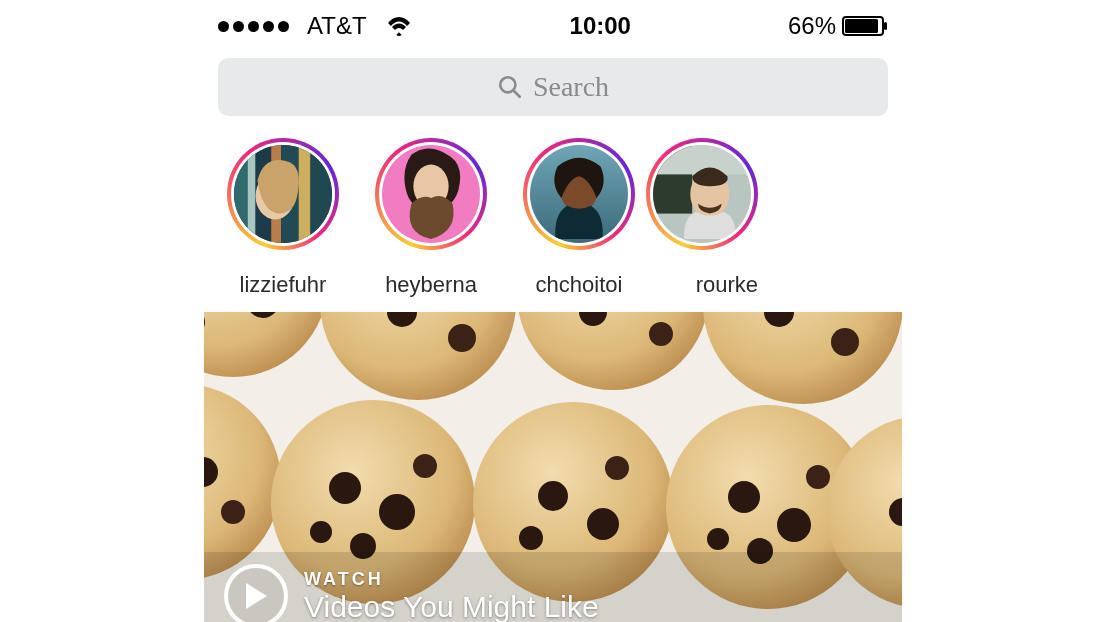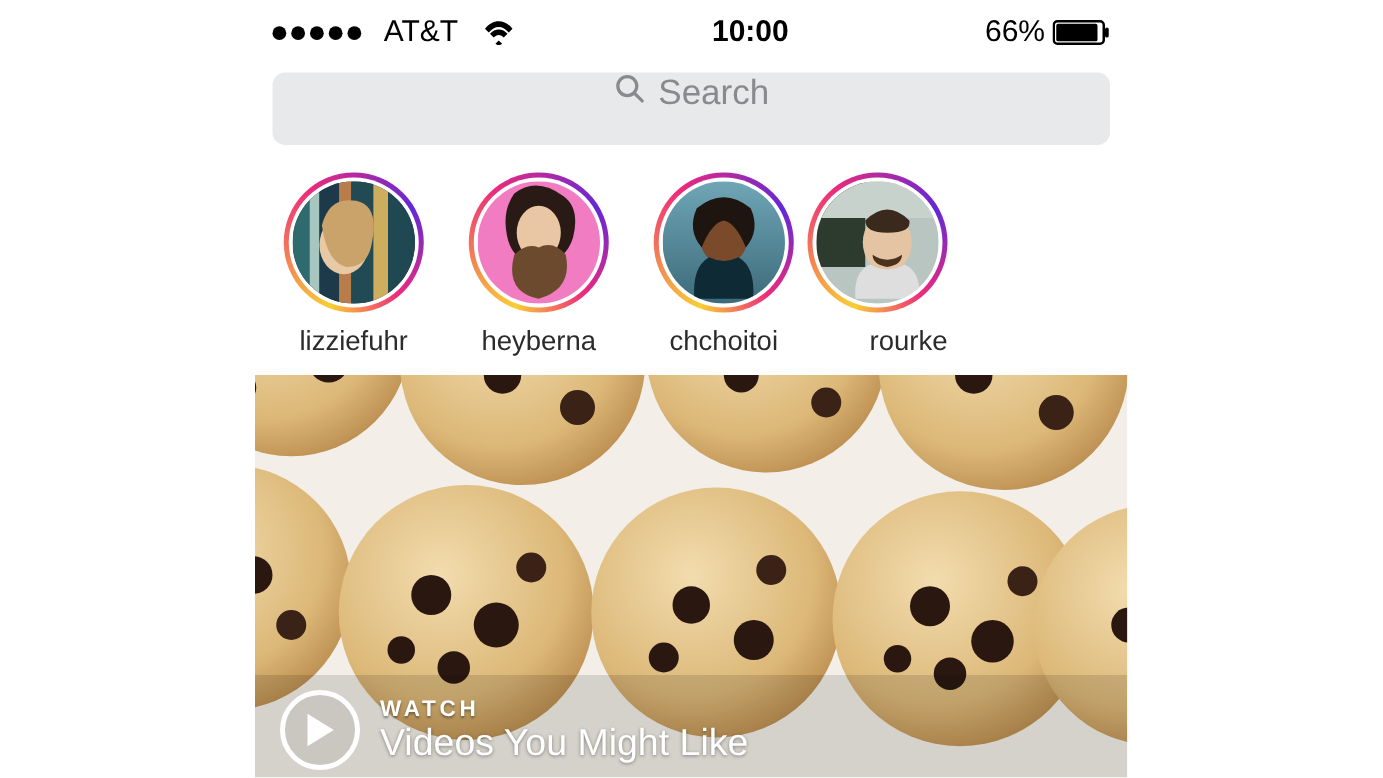--- a/index.html
+++ b/index.html
@@ -44,24 +44,26 @@
   .battery-pct { font-size:24px; }
   .battery-icon { display:flex; align-items:center; }
 
   
   .search-wrap { padding: 6px 14px 10px 14px; }
   .search-bar {
     background:#e7e9eb;
     border-radius:10px;
     height:58px;
     display:flex;
+    align-items:center;
     justify-content:center;
     gap:10px;
     color:#8a8a8e;
     font-size:28px;
+    font-family:Liberation Serif, serif;
   }
   .search-bar svg { display:block; }
   .search-placeholder { color:#8a8a8e; }
 
   
   .stories-row {
     display:flex;
     gap: 30px;
     padding: 12px 0 14px 20px;
     overflow:hidden;
@@ -100,20 +102,21 @@
     border-radius:50%;
     overflow:hidden;
   }
   .avatar svg { width:100%; height:100%; display:block; }
   .story-name {
     font-size:22px;
     color:#2b2b2b;
     white-space:nowrap;
     max-width:130px;
     overflow:hidden;
+    margin-top:12px;
   }
 
   
   .video-card {
     position:relative;
     width:100%;
     height:340px;
     overflow:hidden;
   }
   .cookies-bg { position:absolute; inset:0; }

